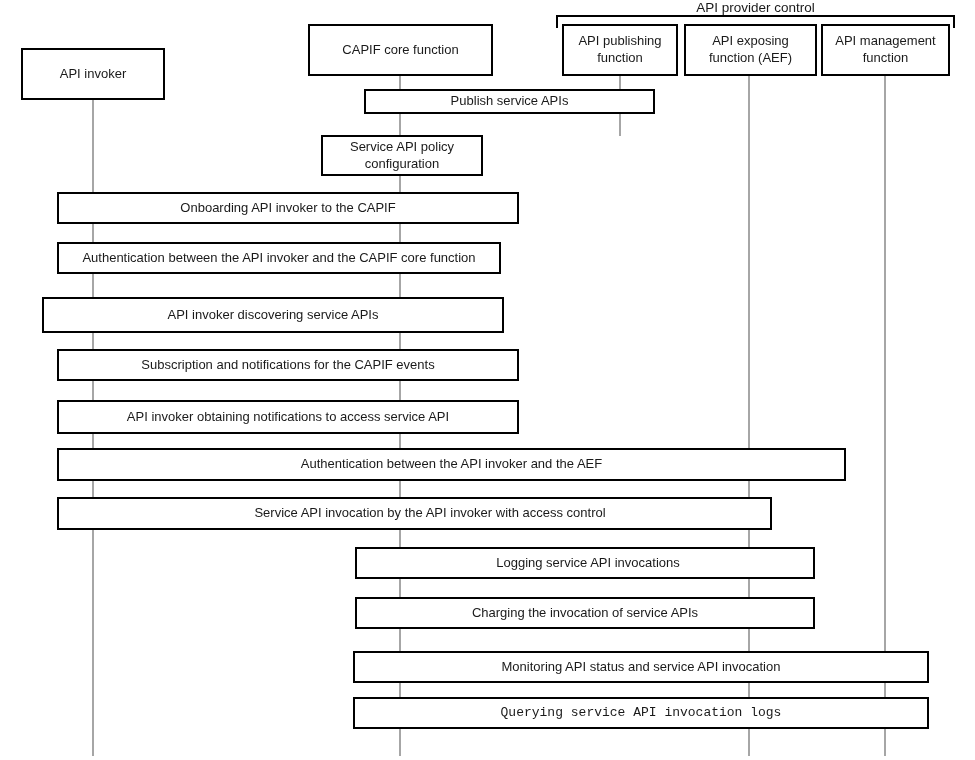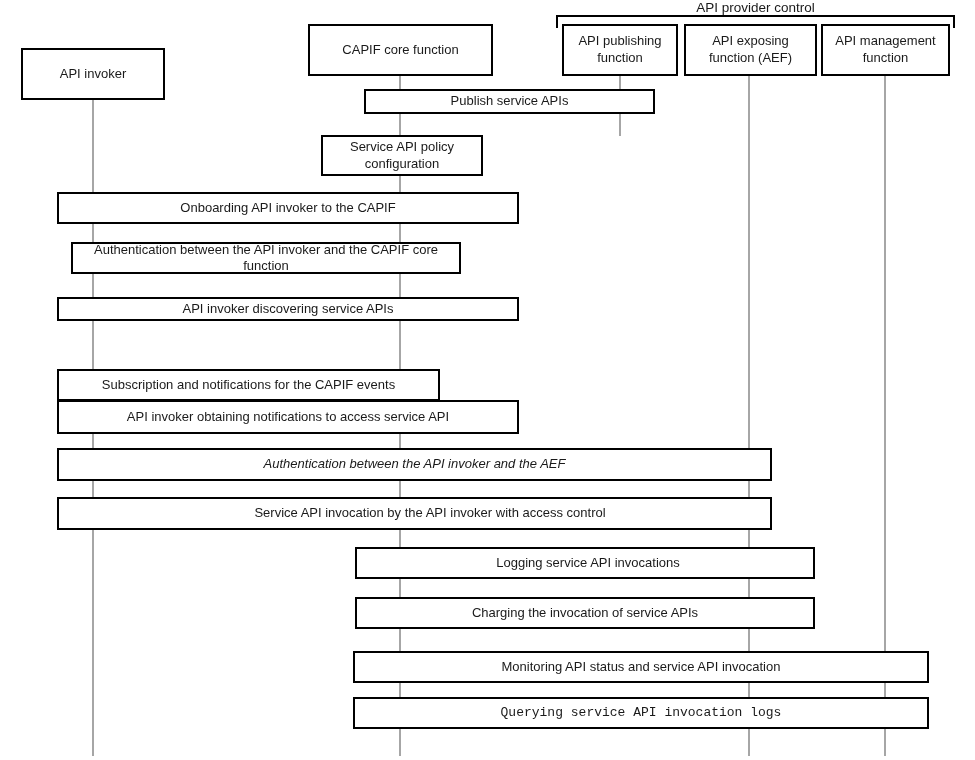--- a/index.html
+++ b/index.html
@@ -108,33 +108,33 @@
 
   <div class="process" style="left:364px; top:89px;  width:291px; height:25px;justify-content:center;">
       <span>Publish service APIs</span>
     </div>
   <div class="process" style="left:321px; top:135px; width:162px; height:41px;">
       <span>Service API policy configuration</span>
     </div>
   <div class="process" style="left:57px;  top:192px; width:462px; height:32px;">
       <span>Onboarding API invoker to the CAPIF</span>
     </div>
-  <div class="process" style="left:71px;  top:242px; width:390px; height:32px;">
+  <div class="process" style="left:57px;  top:242px; width:444px; height:32px;">
       <span>Authentication between the API invoker and the CAPIF core function</span>
     </div>
-  <div class="process" style="left:57px;  top:297px; width:462px; height:24px;align-items:center;">
+  <div class="process" style="left:42px;  top:297px; width:462px; height:36px;align-items:center;">
       <span>API invoker discovering service APIs</span>
     </div>
-  <div class="process" style="left:57px;  top:349px; width:383px; height:32px;margin-top:20px;">
+  <div class="process" style="left:57px;  top:349px; width:462px; height:32px;">
       <span>Subscription and notifications for the CAPIF events</span>
     </div>
   <div class="process" style="left:57px;  top:400px; width:462px; height:34px;">
       <span>API invoker obtaining notifications to access service API</span>
     </div>
-  <div class="process" style="left:57px;  top:448px; width:715px; height:33px;font-style:italic;">
+  <div class="process" style="left:57px;  top:448px; width:789px; height:33px;">
       <span>Authentication between the API invoker and the AEF</span>
     </div>
   <div class="process" style="left:57px;  top:497px; width:715px; height:33px;padding-left:37px;">
       <span>Service API invocation by the API invoker with access control</span>
     </div>
   <div class="process" style="left:355px; top:547px; width:460px; height:32px;padding-left:12px;">
       <span>Logging service API invocations</span>
     </div>
   <div class="process" style="left:355px; top:597px; width:460px; height:32px;">
       <span>Charging the invocation of service APIs</span>

